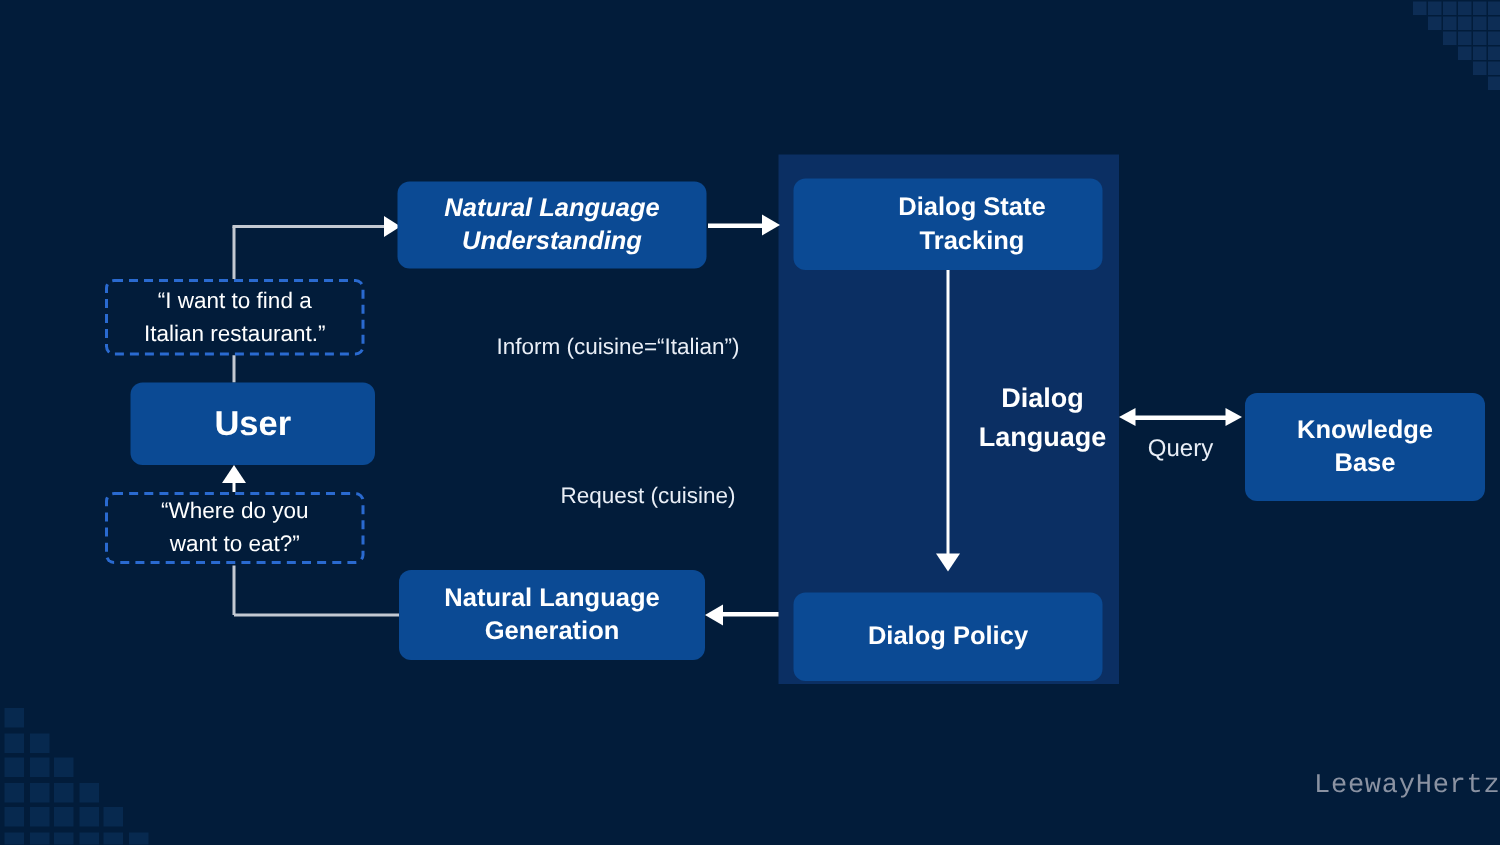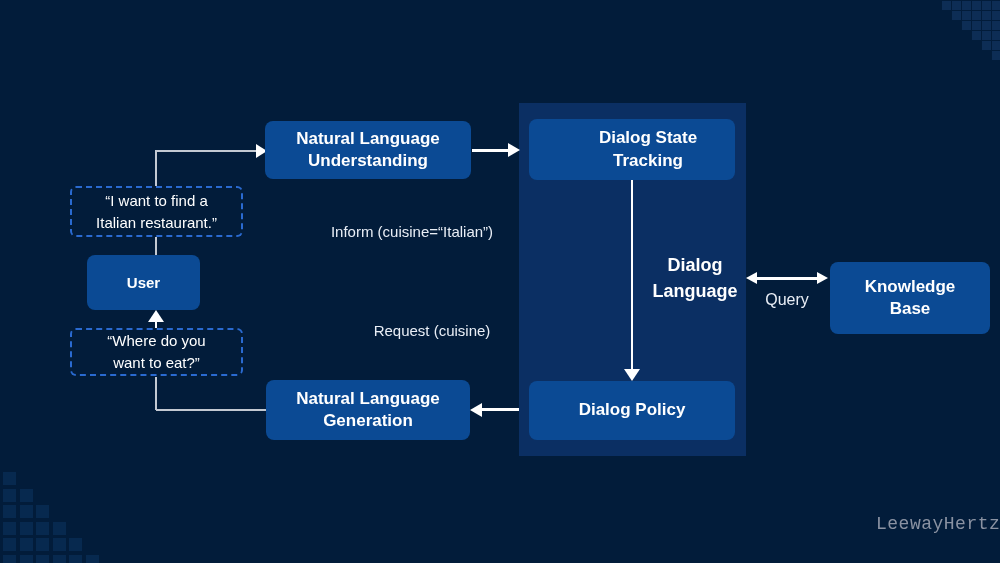--- a/index.html
+++ b/index.html
@@ -28,27 +28,27 @@
                0 66px,17px 66px,33px 66px,50px 66px,66px 66px,
                0 83px,17px 83px,33px 83px,50px 83px,66px 83px,83px 83px;}
 
   .panel{position:absolute;left:519px;top:103px;width:227px;height:353px;background:var(--panel);z-index:1;}
 
   .node{position:absolute;z-index:3;background:var(--node);border-radius:8px;
         display:flex;align-items:center;justify-content:center;text-align:center;
         color:var(--text);font-weight:700;font-size:17px;line-height:1.32;box-sizing:border-box;}
   .node span{display:inline-block;}
   .node-nlu{left:265px;top:121px;width:206px;height:58px;}
-  .node-nlu span{max-width:165px;}
+  .node-nlu span{max-width:165px;font-style:italic;}
   .node-dst{left:529px;top:119px;width:206px;height:61px;padding-left:32px;}
   .node-dst span{max-width:120px;}
-  .node-dp{left:529px;top:381px;width:206px;height:59px;}
+  .node-dp{left:529px;top:395px;width:206px;height:59px;}
   .node-nlg{left:266px;top:380px;width:204px;height:60px;}
   .node-nlg span{max-width:165px;}
-  .node-user{left:87px;top:255px;width:113px;height:55px;font-size:15px;}
+  .node-user{left:87px;top:255px;width:163px;height:55px;font-size:23px;}
   .node-kb{left:830px;top:262px;width:160px;height:72px;}
   .node-kb span{max-width:105px;}
 
   .dm-label{position:absolute;left:635px;top:252px;width:120px;z-index:3;text-align:center;
             color:var(--text);font-weight:700;font-size:18px;line-height:26px;}
 
   .bubble{position:absolute;z-index:3;border:2px dashed var(--bubble-border);border-radius:6px;
           background:var(--background);color:var(--text);font-size:15px;line-height:1.45;
           display:flex;align-items:center;justify-content:center;text-align:center;box-sizing:border-box;}
   .bubble-1{left:70px;top:186px;width:173px;height:51px;}

